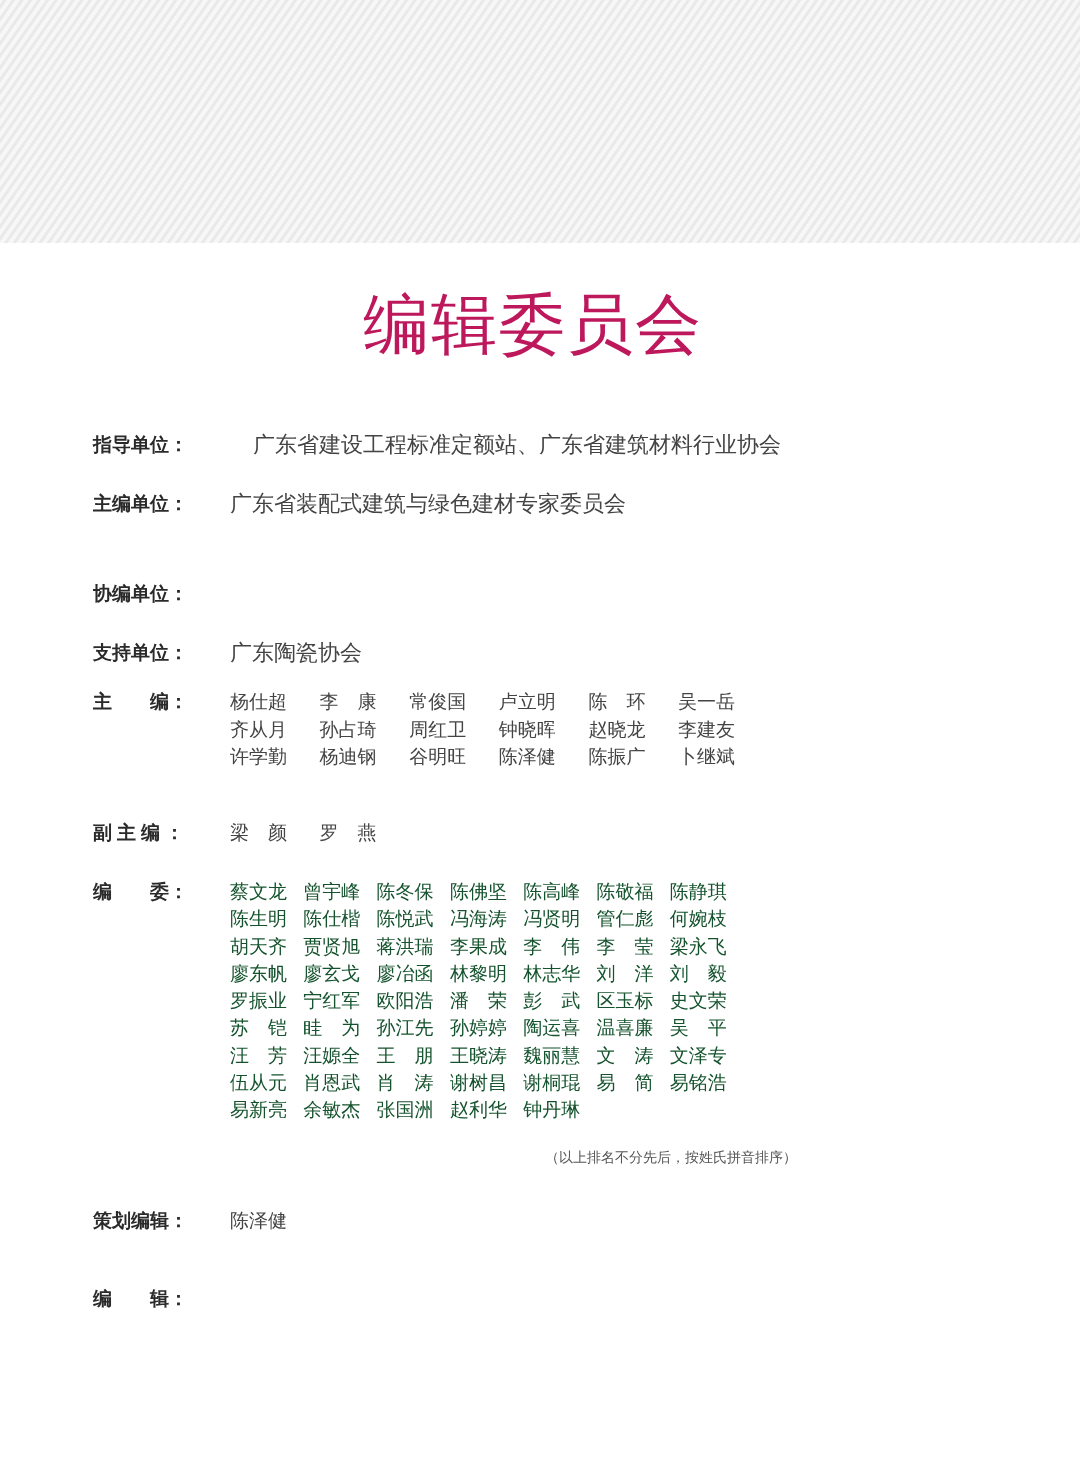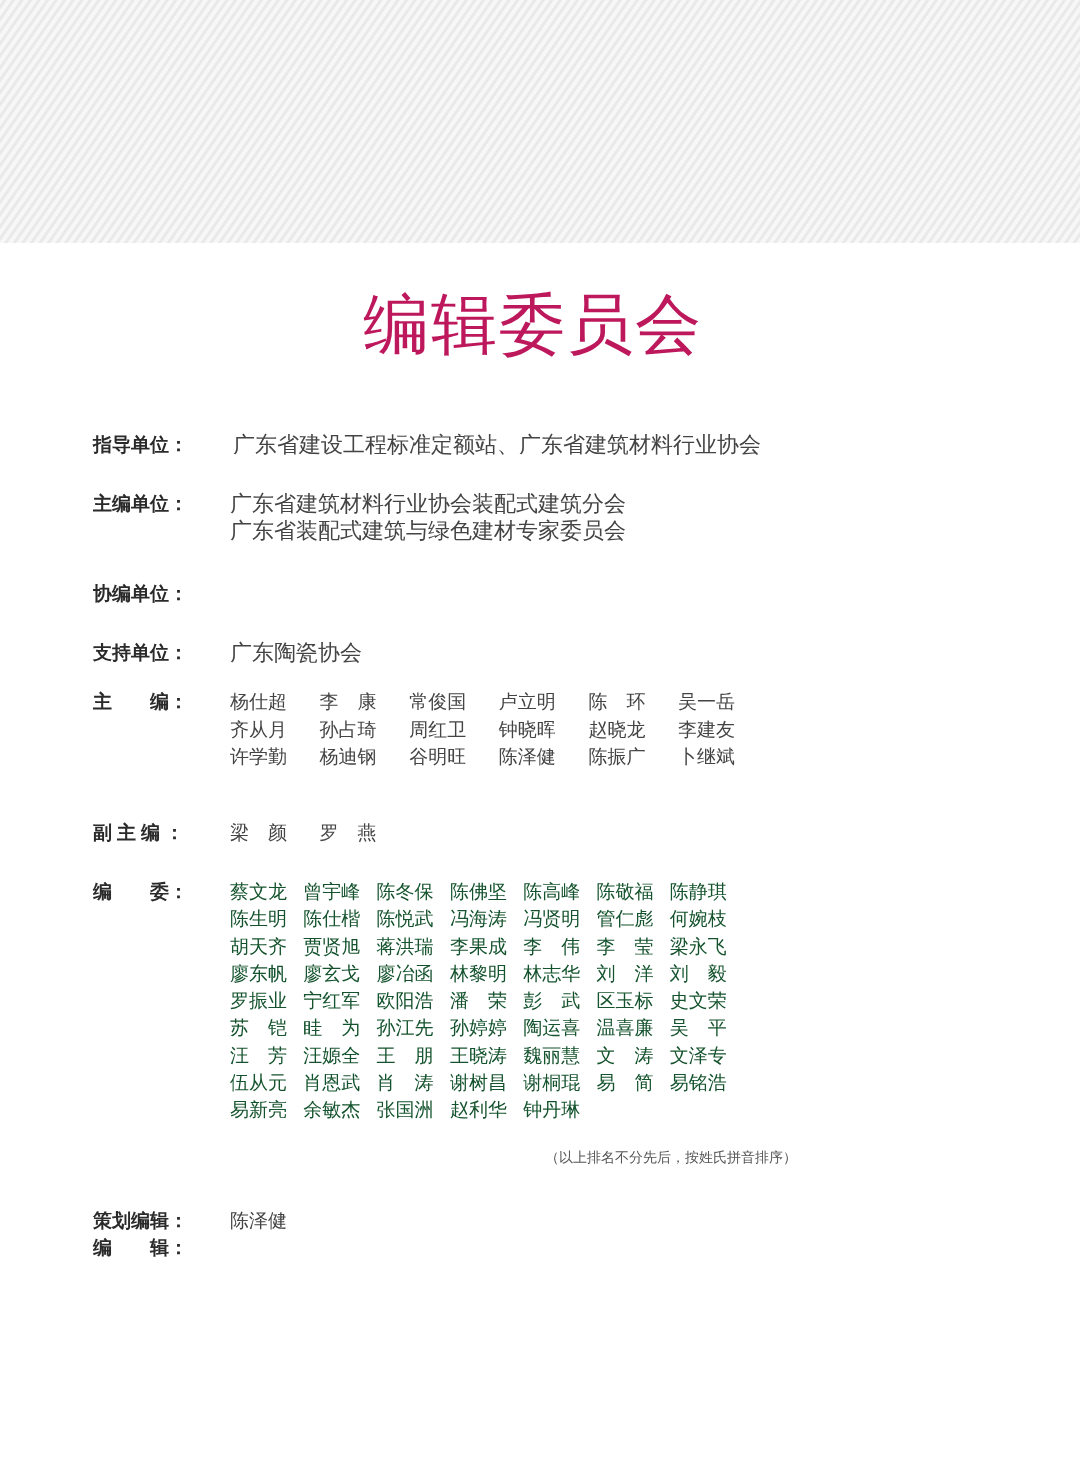--- a/index.html
+++ b/index.html
@@ -98,31 +98,30 @@
       white-space: nowrap;
     }
   </style>
 </head>
 <body>
 
 <div class="banner"></div>
 
 <div class="title">编辑委员会</div>
 
-<div class="section" style="top:431px;">
+<div class="section" style="top:431px;gap:20px;">
   <div class="label">指导单位：</div>
   <div class="value" style="padding-left:3px;">
     <span class="line">广东省建设工程标准定额站、广东省建筑材料行业协会</span>
   </div>
 </div>
 
 <div class="section" style="top:490px;">
   <div class="label">主编单位：</div>
   <div class="value">
-    <span class="line">广东省建筑材料行业协会装配式建筑分会</span>
     <span class="line">广东省装配式建筑与绿色建材专家委员会</span>
   </div>
 </div>
 
 <div class="section" style="top:580px;">
   <div class="label">协编单位：</div>
 </div>
 
 <div class="section" style="top:639px;">
   <div class="label">支持单位：</div>
@@ -232,15 +231,15 @@
 
 <div class="note">（以上排名不分先后，按姓氏拼音排序）</div>
 
 <div class="section" style="top:1207px;">
   <div class="label">策划编辑：</div>
   <div class="row-inline">
     <span class="item">陈泽健</span>
   </div>
 </div>
 
-<div class="section" style="top:1234px;gap:24px;">
+<div class="section" style="top:1285px;gap:24px;">
   <div class="label">编　　辑：</div>
 </div>
 
 </body></html>

